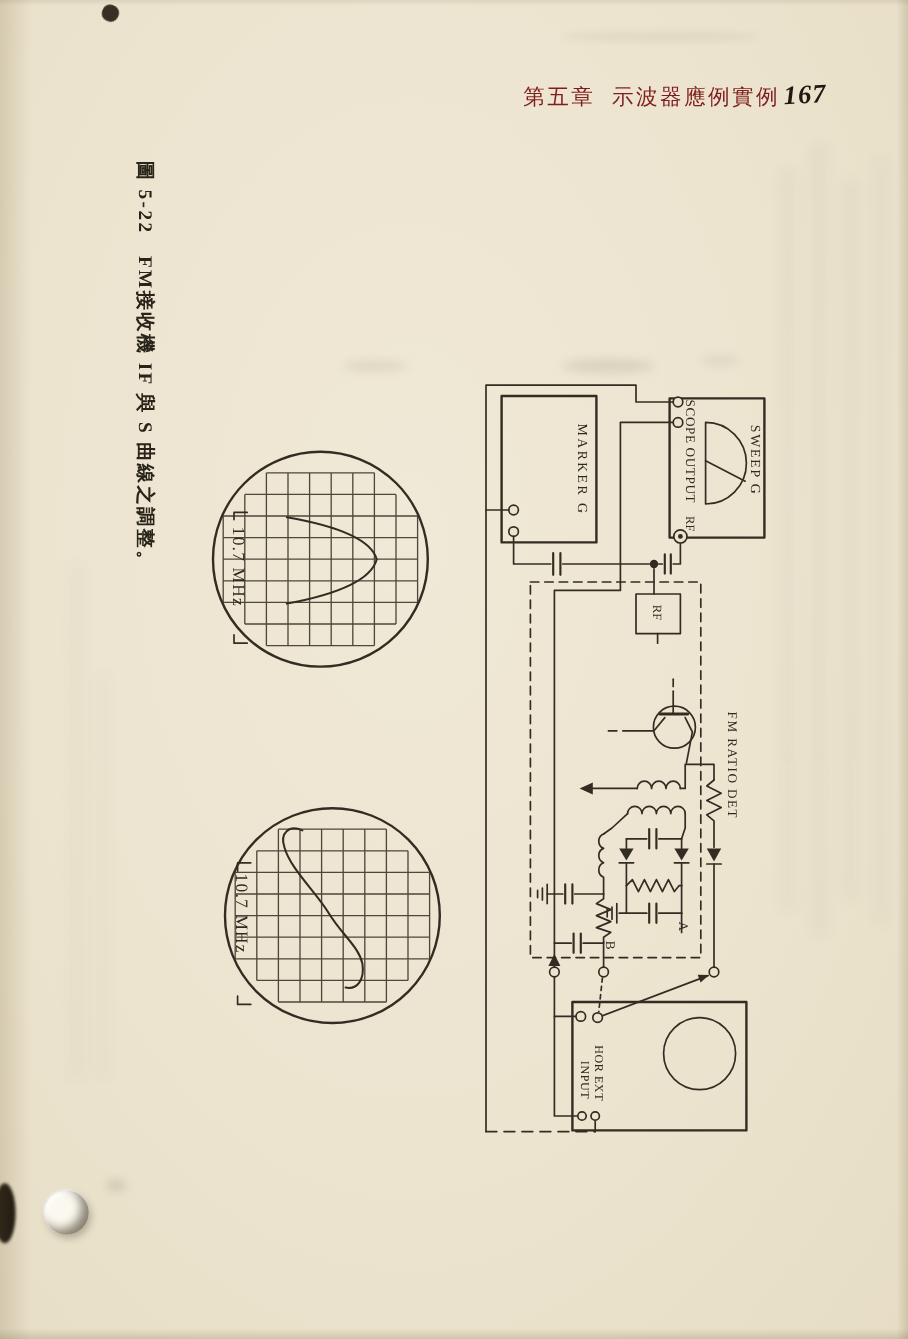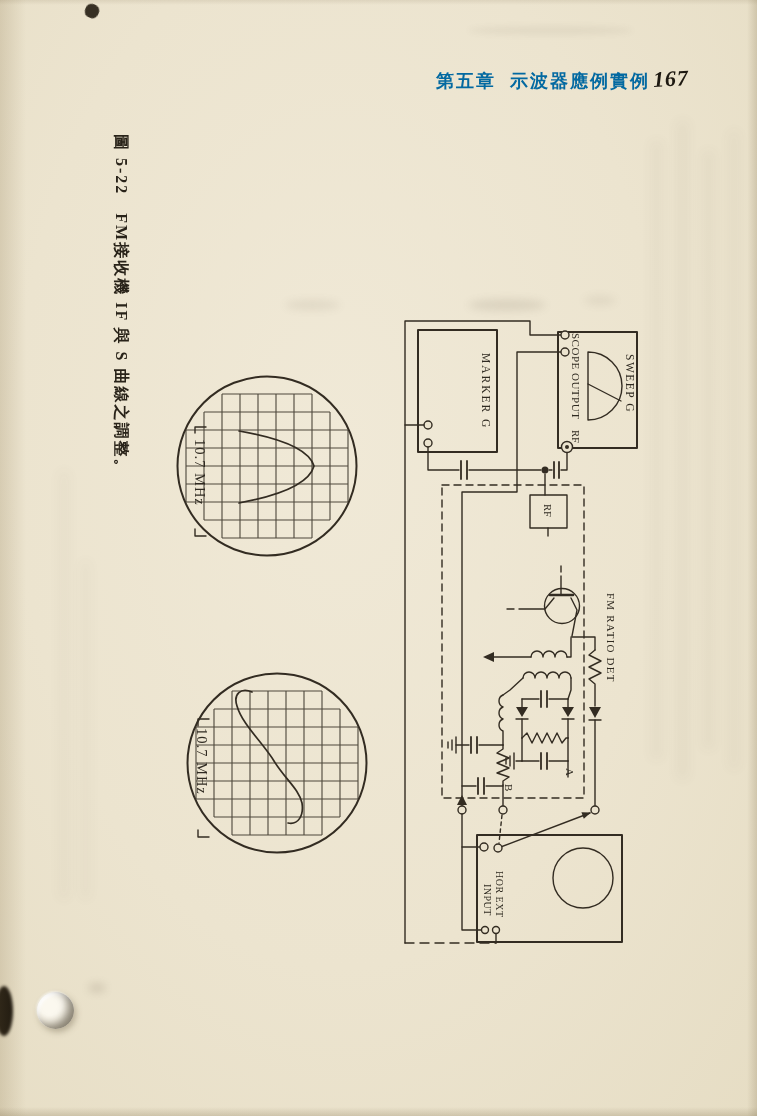--- a/index.html
+++ b/index.html
@@ -4,22 +4,22 @@
 <style>
   html,body{margin:0;padding:0;}
   body{
     width:757px;height:1116px;position:relative;overflow:hidden;
     background:#ece4cf;
     background-image:radial-gradient(ellipse at 45% 40%, #f0e9d7 0%, #ece4cf 55%, #e6ddc4 100%);
     font-family:"Liberation Serif","DejaVu Serif",serif;
     color:#2f2a21;
   }
   
-  .header{position:absolute;left:436px;top:69px;font-size:18px;font-weight:bold;
-    letter-spacing:2px;white-space:nowrap;color:#0369a1;}
+  .header{position:absolute;left:436px;top:69px;font-size:18px;font-weight:normal;
+    letter-spacing:2px;white-space:nowrap;color:#7f1d1d;}
   .header .gap{display:inline-block;width:14px;}
   .pagenum{position:absolute;left:653px;top:66px;font-size:22px;font-weight:bold;
     font-style:italic;letter-spacing:1px;color:#1e1911;transform:rotate(-3deg);}
   
   .caption{position:absolute;left:131px;top:134px;transform:rotate(90deg);
     transform-origin:0 0;white-space:nowrap;font-size:16px;letter-spacing:2px;
     font-weight:bold;color:#292319;}
   .caption .capnum{margin-right:18px;}
   
   svg{position:absolute;left:0;top:0;}

